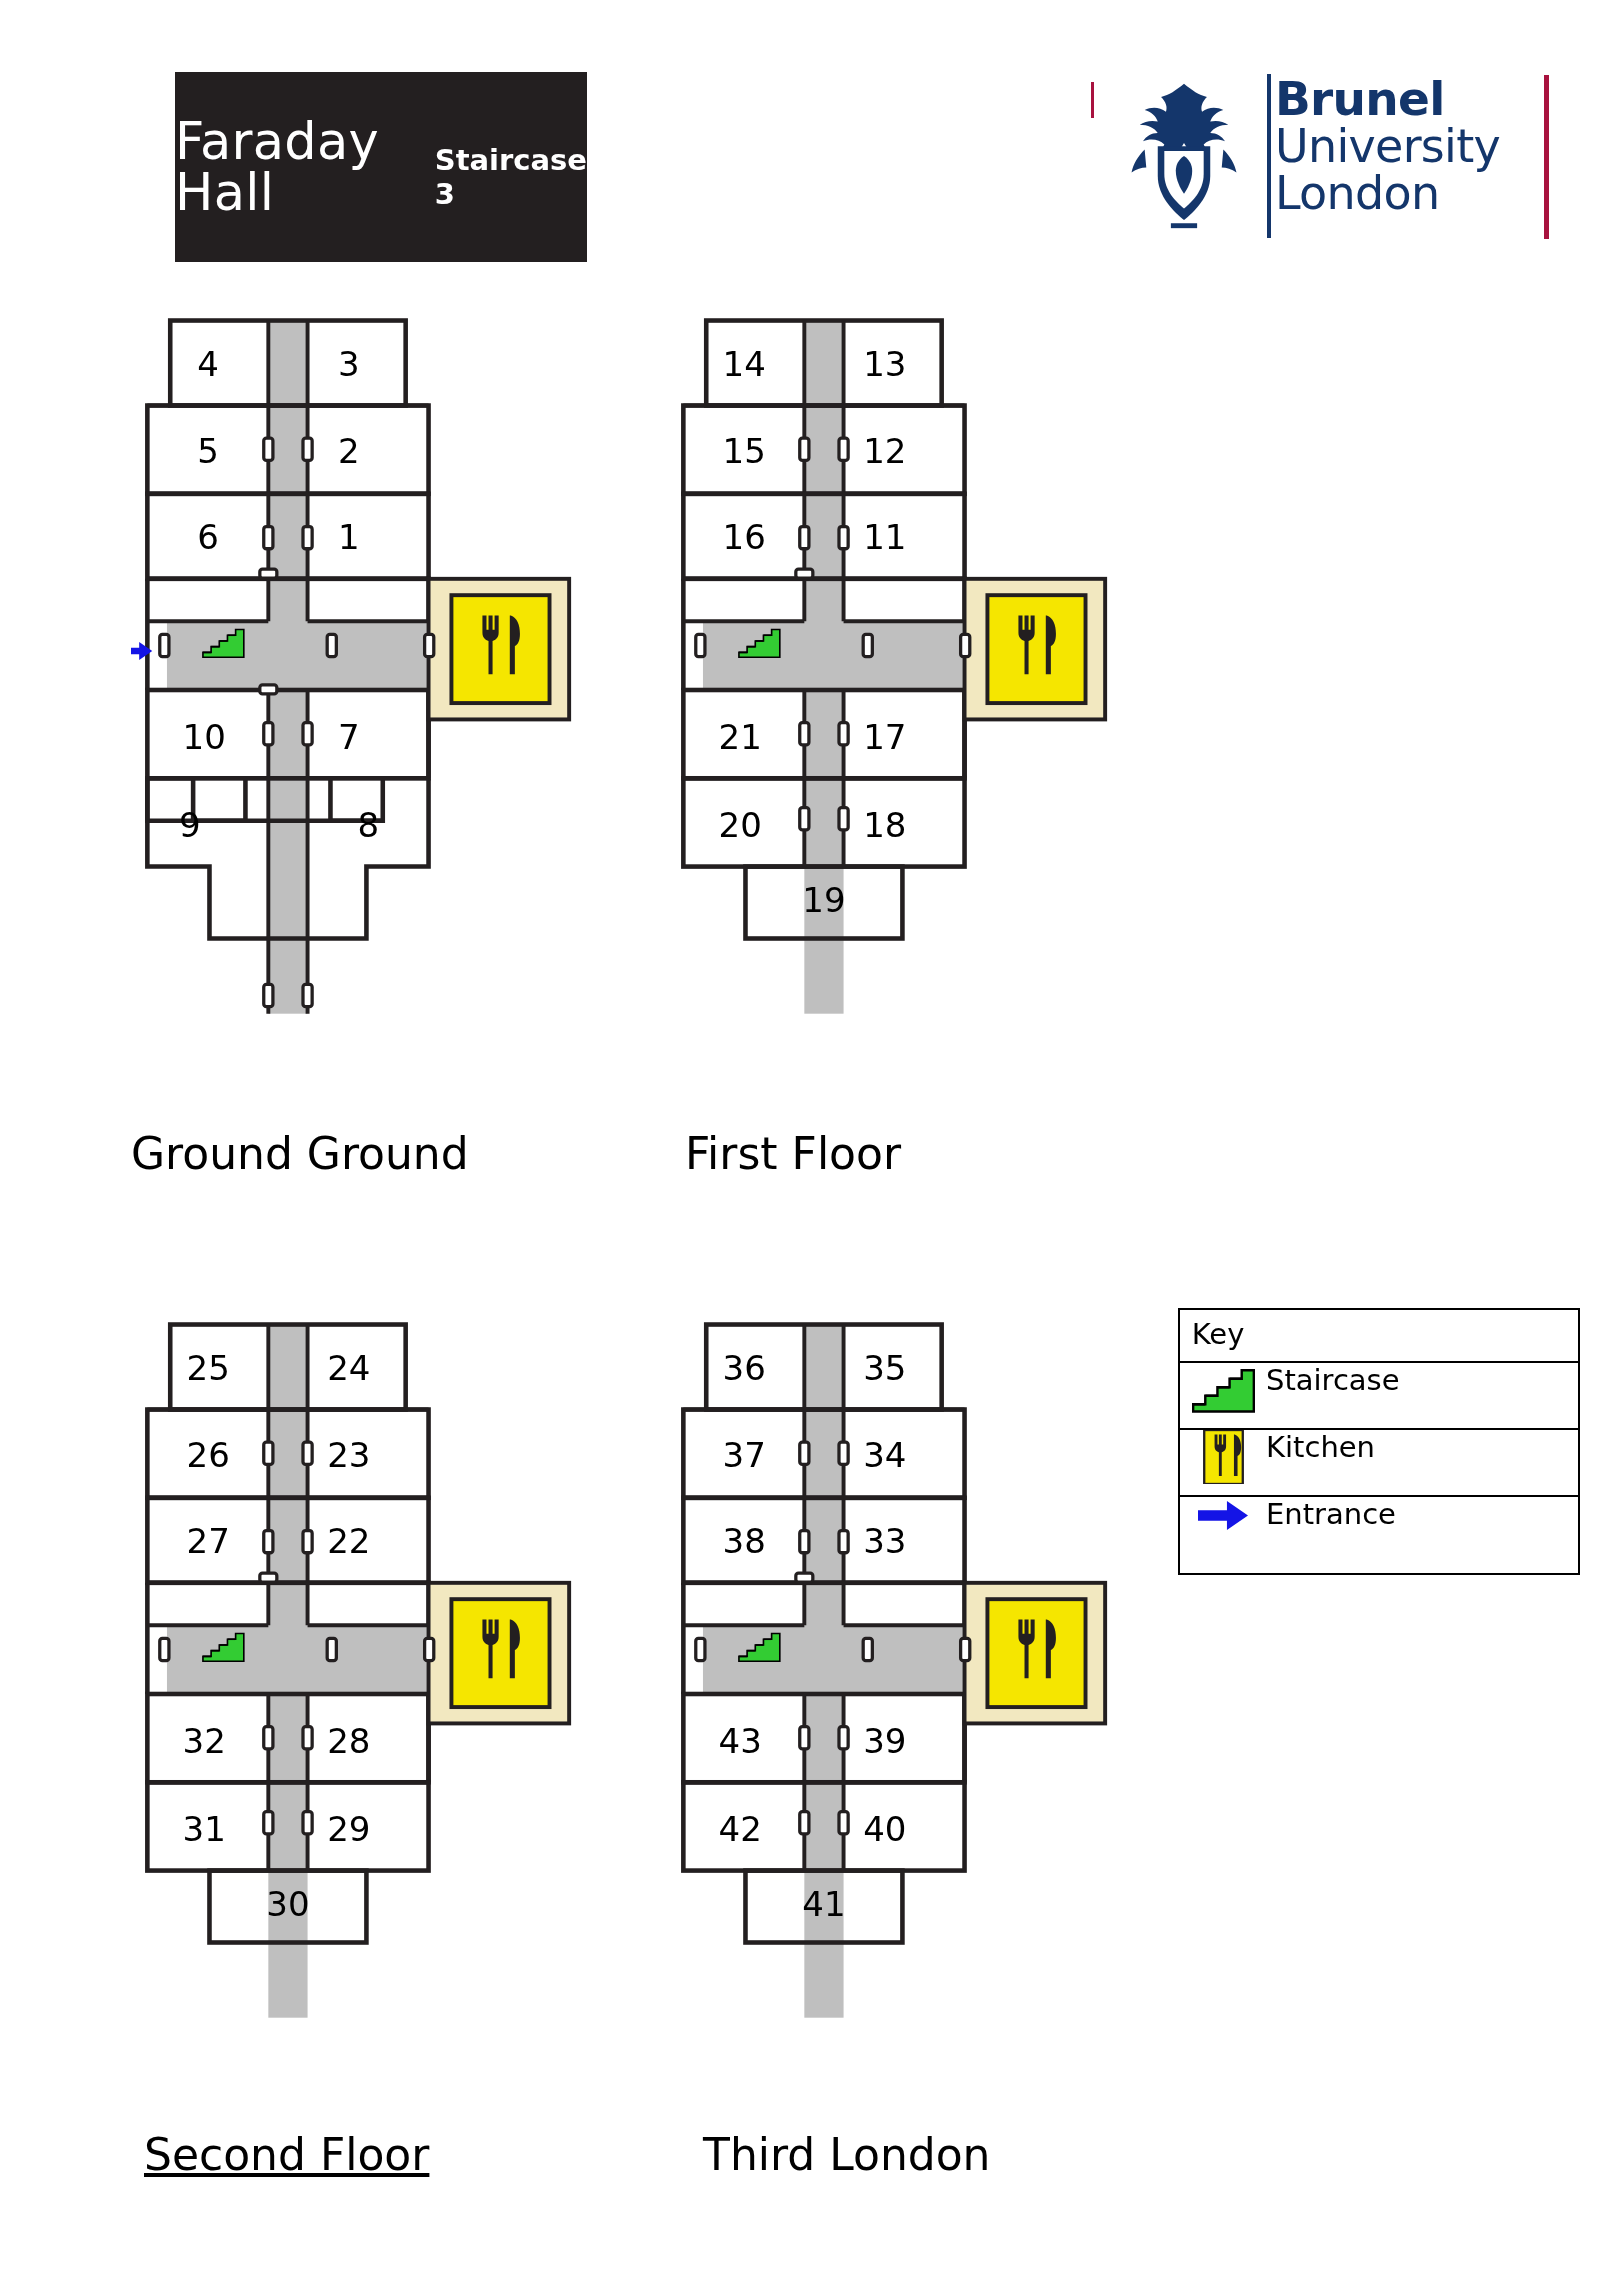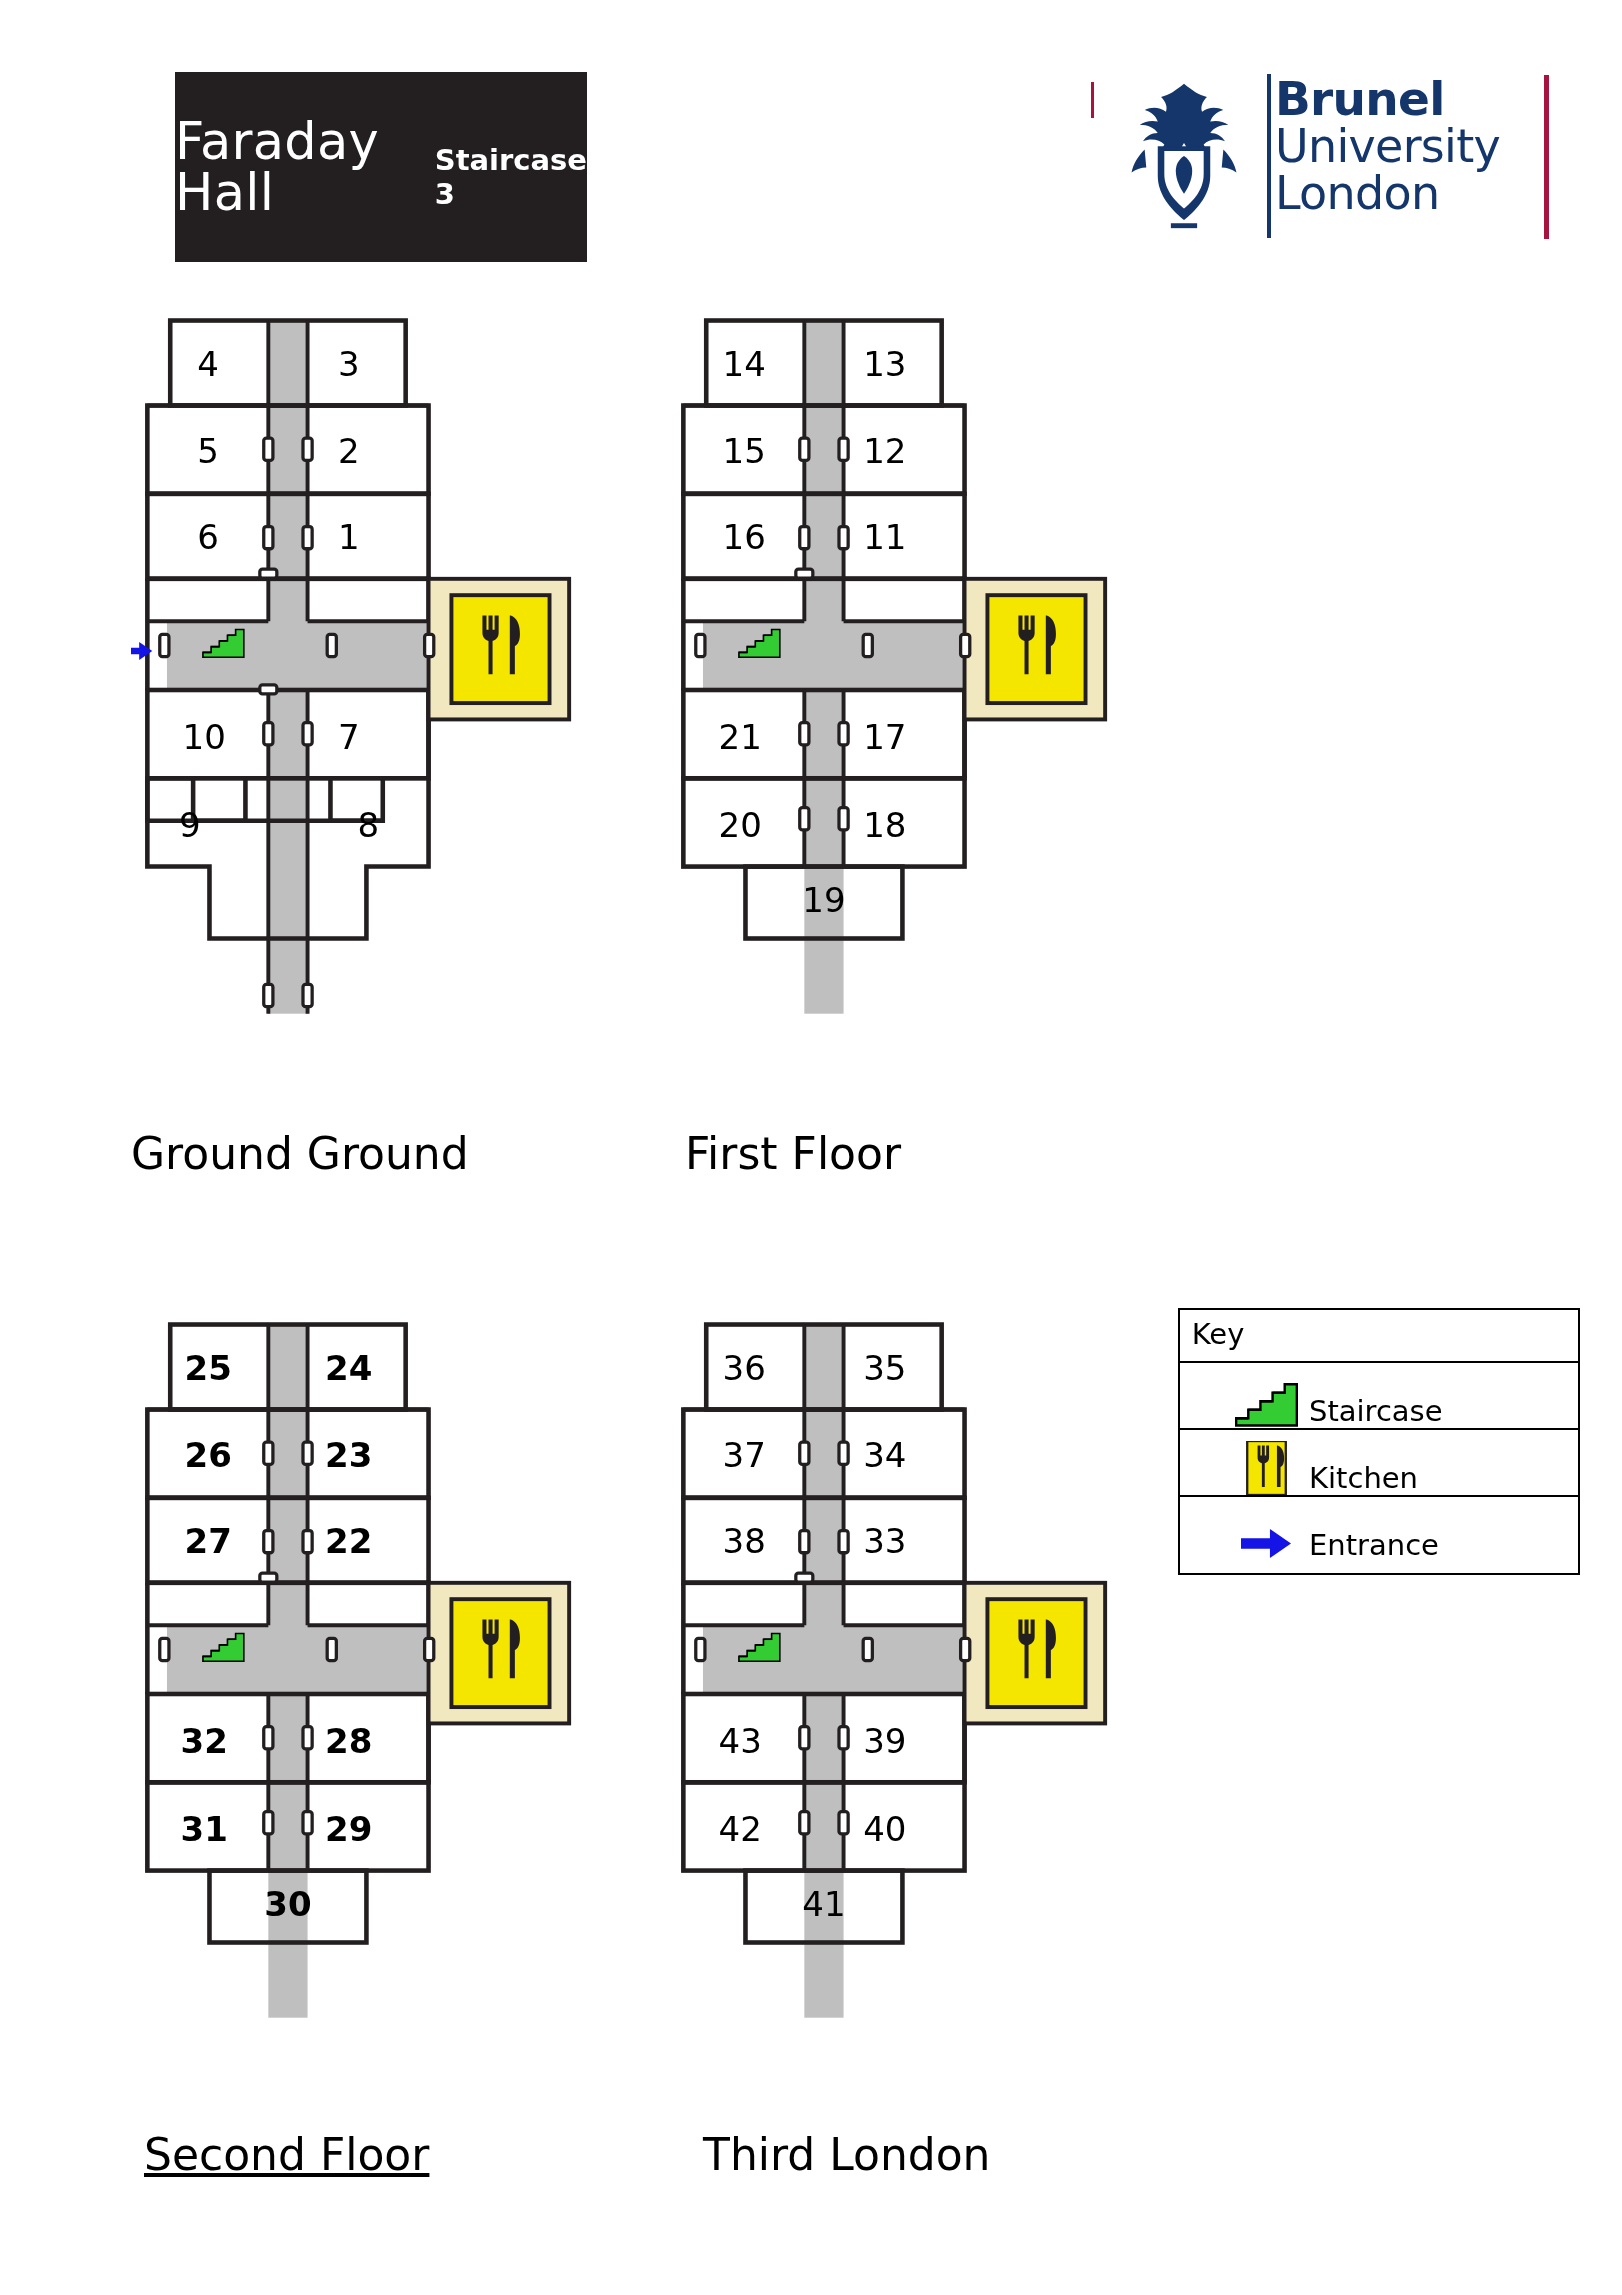--- a/index.html
+++ b/index.html
@@ -115,25 +115,24 @@
     box-sizing: border-box;
   }
   .key-title {
     font-size: 29px;
     padding: 6.5px 0 0 11.8px;
     height: 51px;
     box-sizing: border-box;
   }
   .key-row {
     display: flex;
-    align-items: flex-end;
+    align-items: flex-start;
     height: 67px;
     border-top: 2px solid #000;
     box-sizing: border-box;
-    padding-left: 43px;
   }
   .key-icon {
     width: 86px;
     display: flex;
     align-items: center;
     justify-content: center;
   }
   .key-label {
     font-size: 29px;
     color: #000;
@@ -351,21 +350,21 @@
     <text x="112" y="715">21</text>
     <text x="333" y="715">17</text>
     <text x="112" y="850">20</text>
     <text x="333" y="850">18</text>
     <text x="240" y="965">19</text>
   </g>
 </svg>
 </div>
 <div class="floor-caption" style="left:685px; top:1128px;">First Floor</div>
 
-<div class="floor" style="left:131px; top:1285px;font-weight:bold;">
+<div class="floor" style="left:131px; top:1285px;">
 <svg width="497" height="818" viewBox="0 0 760 1250">
   <rect x="210" y="60" width="60" height="1060" fill="#bfbfbf"></rect>
   <rect x="55" y="520" width="600" height="105" fill="#bfbfbf"></rect>
 
   <g fill="none" stroke="#231f20" stroke-width="7">
     <rect x="60" y="60" width="360" height="130"></rect>
     <rect x="25" y="190" width="430" height="135"></rect>
     <rect x="25" y="325" width="430" height="130"></rect>
     <path d="M25 455 H455 V520"></path>
     <path d="M25 455 V625"></path>

